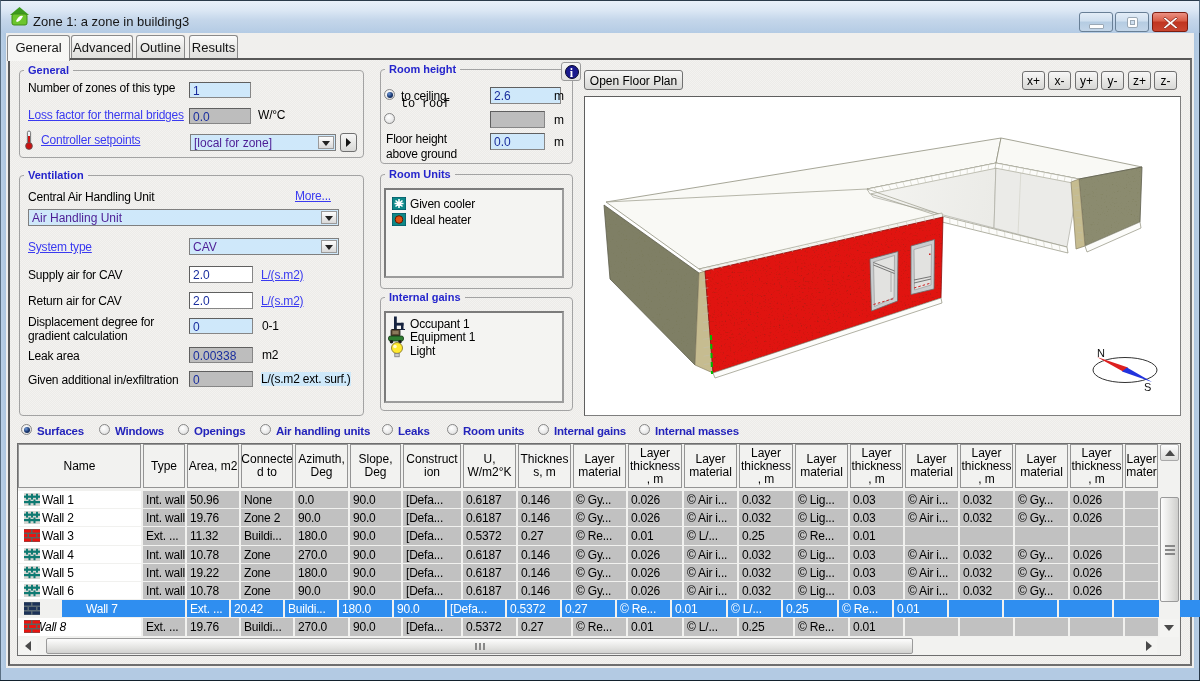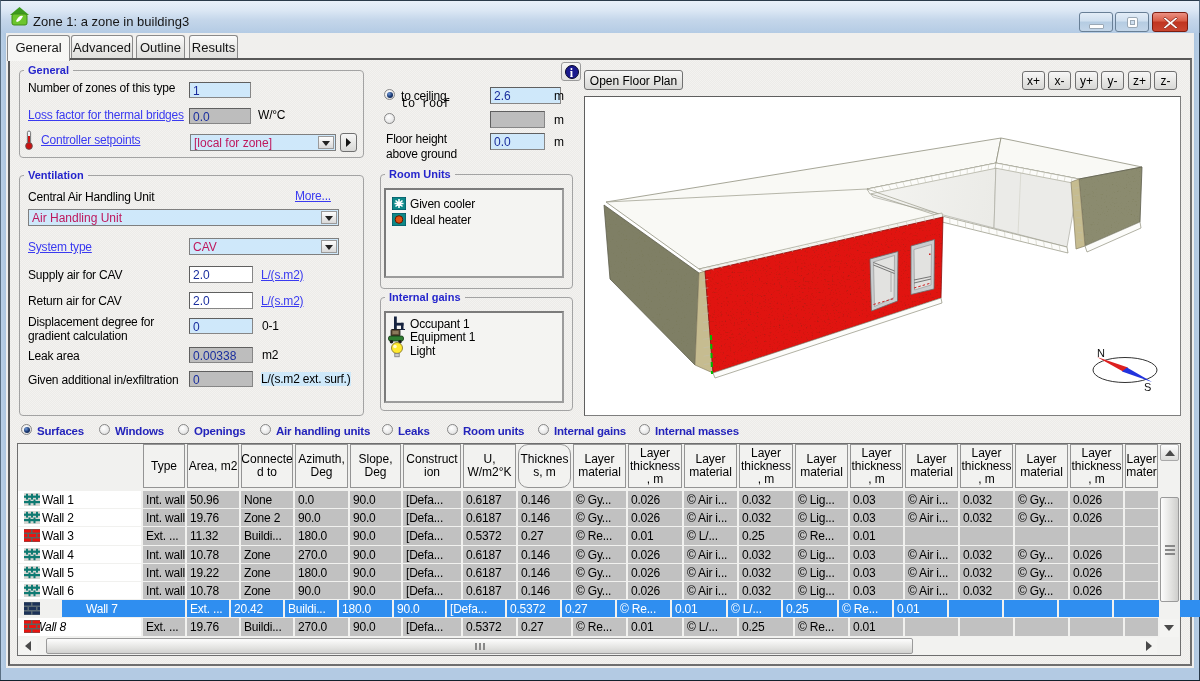--- a/index.html
+++ b/index.html
@@ -27,21 +27,21 @@
 
 .group { position:absolute; border:1px solid #a3a3a3; border-radius:4px; }
 .glabel { position:absolute; top:-7px; background:#f0efed; color:#2525cc; font-weight:bold; font-size:11px; padding:0 4px; left:4px; }
 .lbl { position:absolute; font-size:12px; letter-spacing:-0.2px; color:#000; white-space:nowrap; }
 .link { position:absolute; font-size:12px; letter-spacing:-0.2px; color:#3a3af0; text-decoration:underline; white-space:nowrap; }
 .inp { position:absolute; border:1px solid #868686; border-top-color:#5f5f5f; border-left-color:#5f5f5f;
   font-size:12px; color:#1a2e9e; padding:1px 0 0 3px; }
 .blue { background:#cfe8fa; }
 .white { background:#ffffff; }
 .gray { background:#bdbdbd; }
-.combo { position:absolute; border:1px solid #7f7f7f; background:#cfe8fa; font-size:12px; color:#be185d; }
+.combo { position:absolute; border:1px solid #7f7f7f; background:#cfe8fa; font-size:12px; color:#4c1d95; }
 .combo .txt { position:absolute; left:3px; top:1px; }
 .cbtn { position:absolute; right:1px; top:1px; bottom:1px; width:16px; border:1px solid #9a9a9a;
   background:linear-gradient(180deg,#fdfdfd,#d9d9d9); }
 .cbtn svg { position:absolute; left:3px; top:4px; }
 .listbox { position:absolute; border:2px solid #9c9c9c; border-top-color:#7b7b7b; border-left-color:#7b7b7b; background:#f4f4f2; }
 .btn { position:absolute; border:1px solid #707070; border-radius:3px;
   background:linear-gradient(180deg,#f7f7f7,#e9e9e7 45%,#d8d8d6); font-size:12px; color:#000; text-align:center; }
 
 .radio { position:absolute; width:11px; height:11px; border-radius:50%;
   background:radial-gradient(circle at 40% 35%, #ffffff 0%, #ebebeb 55%, #d2d2d2 100%); border:1px solid #878787; }
@@ -151,20 +151,23 @@
     <div class="lbl" style="left:28px;top:315px;line-height:14px;">Displacement degree for<br>gradient calculation</div>
     <div class="inp blue" style="left:189px;top:318px;width:64px;height:16px;">0</div>
     <div class="lbl" style="left:262px;top:319px;">0-1</div>
     <div class="lbl" style="left:28px;top:349px;">Leak area</div>
     <div class="inp gray" style="left:189px;top:347px;width:64px;height:16px;">0.00338</div>
     <div class="lbl" style="left:262px;top:348px;">m2</div>
     <div class="lbl" style="left:28px;top:373px;">Given additional in/exfiltration</div>
     <div class="inp gray" style="left:189px;top:371px;width:64px;height:16px;">0</div>
     <div class="lbl" style="left:261px;top:372px;background:#cfe9fa;">L/(s.m2 ext. surf.)</div>
 
+    <div class="group" style="left:380px;top:69px;width:193px;height:95px;">
+      <div class="glabel">Room height</div>
+    </div>
     <div class="radio sel" style="left:384px;top:89px;"></div>
     <div class="lbl" style="left:401px;top:89px;">to ceiling</div>
     <div class="inp blue" style="left:490px;top:87px;width:71px;height:17px;">2.6</div>
     <div class="lbl" style="left:554px;top:89px;">m</div>
     <div class="radio" style="left:384px;top:113px;"></div>
     <div class="lbl" style="left:401px;top:97px;font-family:Liberation Mono, monospace;">to roof</div>
     <div class="inp gray" style="left:490px;top:111px;width:55px;height:17px;"></div>
     <div class="lbl" style="left:554px;top:113px;">m</div>
     <div class="lbl" style="left:386px;top:132px;line-height:15px;">Floor height<br>above ground</div>
     <div class="inp blue" style="left:490px;top:133px;width:55px;height:17px;">0.0</div>
@@ -298,28 +301,29 @@
     <div class="radio" style="left:382px;top:424px;"></div>
     <div class="rlbl" style="left:398px;top:425px;">Leaks</div>
     <div class="radio" style="left:447px;top:424px;"></div>
     <div class="rlbl" style="left:463px;top:425px;">Room units</div>
     <div class="radio" style="left:538px;top:424px;"></div>
     <div class="rlbl" style="left:554px;top:425px;">Internal gains</div>
     <div class="radio" style="left:639px;top:424px;"></div>
     <div class="rlbl" style="left:655px;top:425px;">Internal masses</div>
 
     <div class="abs" id="tablebox" style="left:17px;top:443px;width:1164px;height:213px;border:1px solid #6e6e6e;background:#f1f1ef;"></div>
+    <div class="hcell" style="left:18px;top:444px;width:123px;">Name</div>
     <div class="hcell" style="left:143px;top:444px;width:42px;">Type</div>
     <div class="hcell" style="left:187px;top:444px;width:52px;">Area, m2</div>
     <div class="hcell" style="left:241px;top:444px;width:52px;">Connecte<br>d to</div>
     <div class="hcell" style="left:295px;top:444px;width:53px;">Azimuth,<br>Deg</div>
     <div class="hcell" style="left:350px;top:444px;width:51px;">Slope,<br>Deg</div>
     <div class="hcell" style="left:403px;top:444px;width:58px;">Construct<br>ion</div>
     <div class="hcell" style="left:463px;top:444px;width:53px;">U,<br>W/m2°K</div>
-    <div class="hcell" style="left:518px;top:444px;width:53px;border-radius:10px;">Thicknes<br>s, m</div>
+    <div class="hcell" style="left:518px;top:444px;width:53px;">Thicknes<br>s, m</div>
     <div class="hcell" style="left:573px;top:444px;width:53px;">Layer<br>material</div>
     <div class="hcell" style="left:628px;top:444px;width:54px;">Layer<br>thickness<br>, m</div>
     <div class="hcell" style="left:684px;top:444px;width:53px;">Layer<br>material</div>
     <div class="hcell" style="left:739px;top:444px;width:54px;">Layer<br>thickness<br>, m</div>
     <div class="hcell" style="left:795px;top:444px;width:53px;">Layer<br>material</div>
     <div class="hcell" style="left:850px;top:444px;width:53px;">Layer<br>thickness<br>, m</div>
     <div class="hcell" style="left:905px;top:444px;width:53px;">Layer<br>material</div>
     <div class="hcell" style="left:960px;top:444px;width:53px;">Layer<br>thickness<br>, m</div>
     <div class="hcell" style="left:1015px;top:444px;width:53px;">Layer<br>material</div>
     <div class="hcell" style="left:1070px;top:444px;width:53px;">Layer<br>thickness<br>, m</div>

